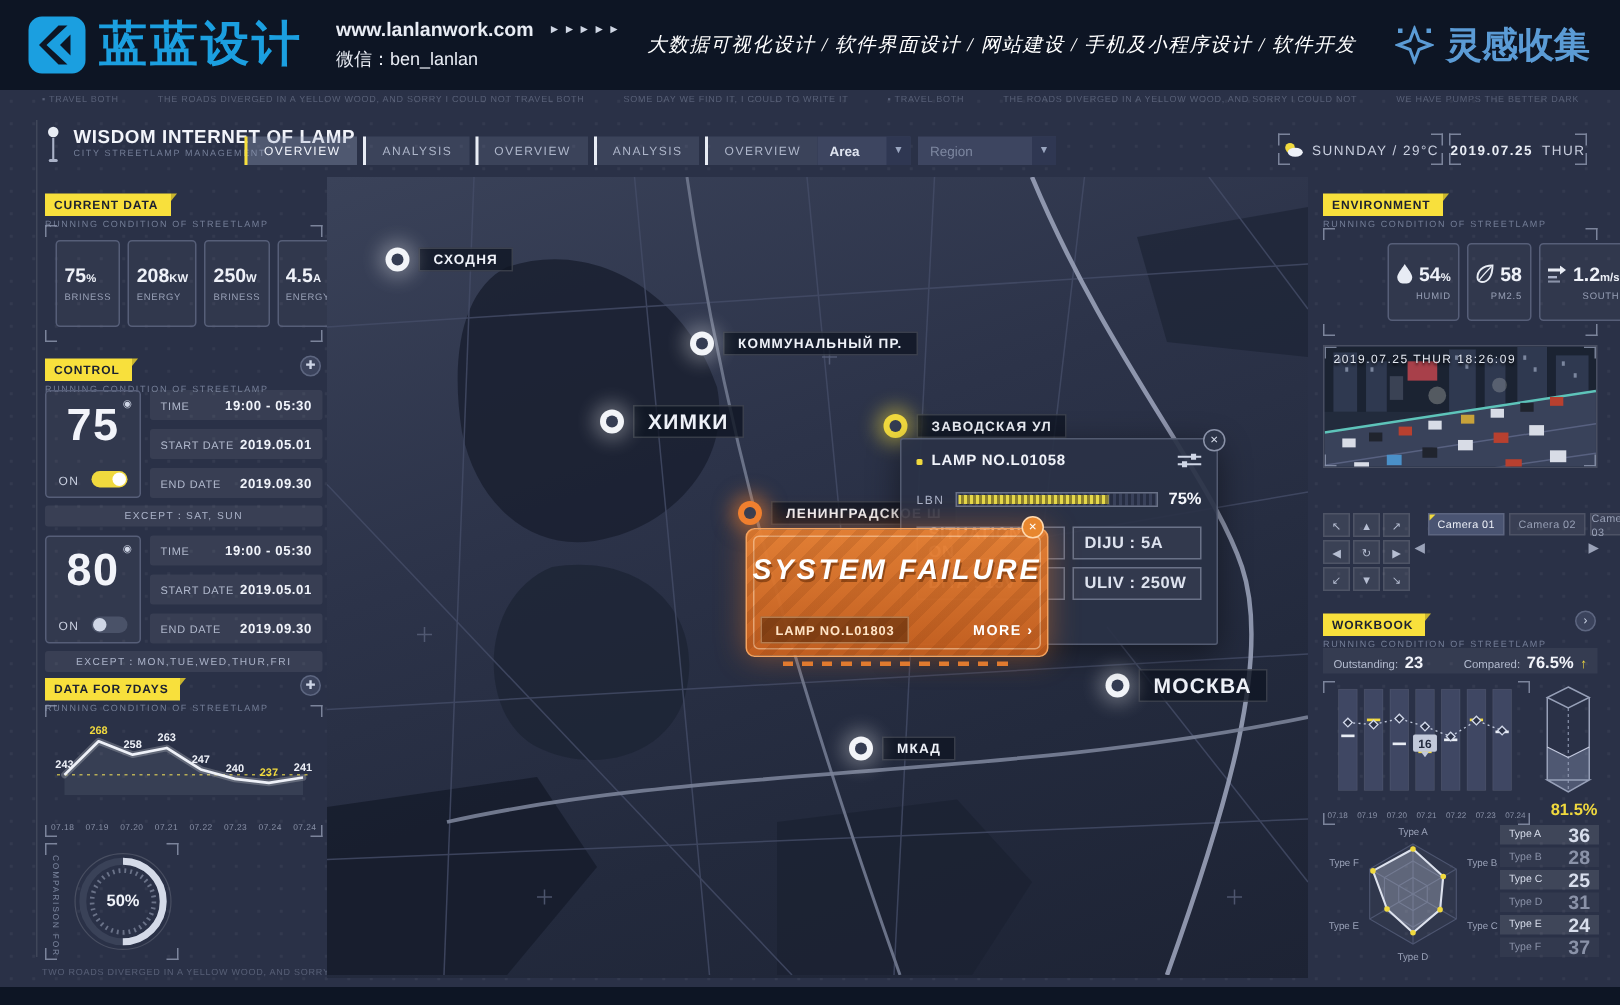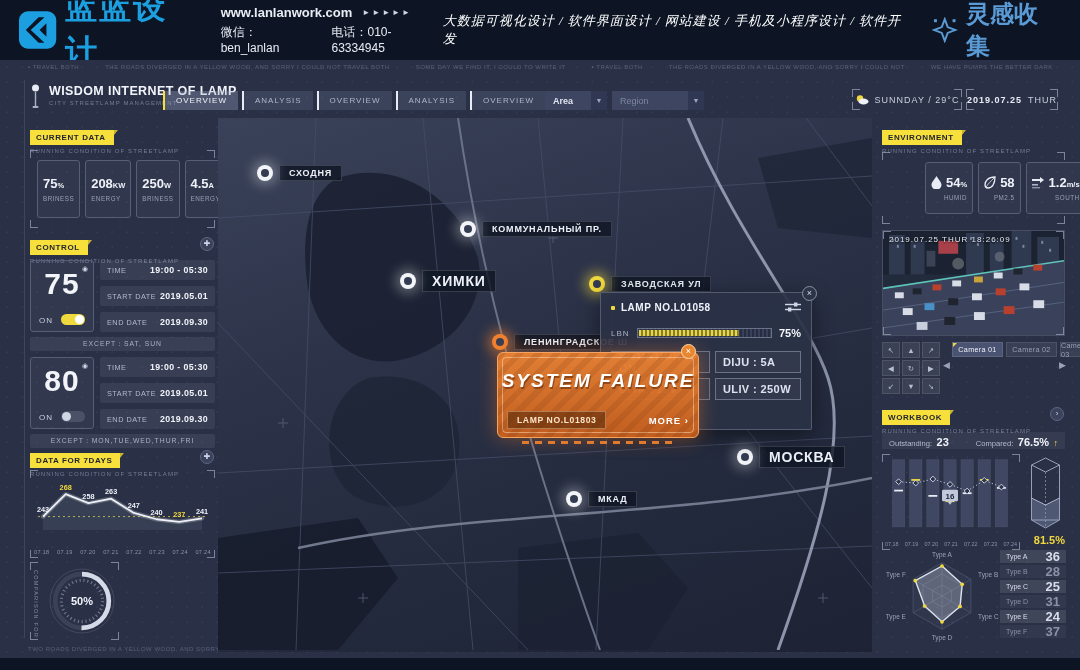--- a/index.html
+++ b/index.html
@@ -147,21 +147,21 @@
   .hazard{position:absolute;left:522px;top:381px;width:150px;height:3px;z-index:6;
     background:repeating-linear-gradient(90deg,#e07a2f 0 7px,transparent 7px 13px);}
 
   
   .env-frame{left:882px;top:92px;width:183px;height:72px;}
   .env-frame .row{position:absolute;inset:10px 7px;display:flex;gap:5px;padding-left:36px;}
   .env-frame .statbox{flex:1;align-items:flex-start;}
   .statbox .ico-row{display:flex;align-items:center;gap:4px;}
   .statbox .l.right{align-self:flex-end;}
 
-  .cam{position:absolute;left:882px;top:170px;width:183px;height:106px;overflow:hidden;border:1px solid rgba(255,255,255,.14);}
+  .cam{position:absolute;left:882px;top:170px;width:183px;height:82px;overflow:hidden;border:1px solid rgba(255,255,255,.14);}
   .cam .ts{position:absolute;left:6px;top:4px;font-size:8px;color:#e3e8f2;letter-spacing:1px;z-index:2;text-shadow:0 1px 2px #000;}
   .dpad{position:absolute;left:882px;top:282px;display:grid;grid-template-columns:repeat(3,18px);grid-auto-rows:16px;gap:2px;}
   .dpad span{background:rgba(255,255,255,.08);border:1px solid rgba(255,255,255,.10);color:#b6bed2;font-size:7.5px;
     display:flex;align-items:center;justify-content:center;cursor:pointer;}
   .cam-nav{position:absolute;top:300px;color:#9aa2b8;font-size:9px;cursor:pointer;}
   .cam-list{position:absolute;left:952px;top:282px;display:grid;grid-template-columns:51px 51px;grid-auto-rows:15px;gap:3px;grid-auto-flow:column;}
   .cam-btn{background:rgba(255,255,255,.07);border:1px solid rgba(255,255,255,.10);color:#98a0b6;font-size:7.2px;
     display:flex;align-items:center;justify-content:center;letter-spacing:.3px;cursor:pointer;position:relative;}
   .cam-btn.active{background:#4a5472;color:#eef1f8;}
   .cam-btn.active::before{content:"";position:absolute;left:0;top:0;border-top:4px solid #f0d93e;border-right:4px solid transparent;}
@@ -199,21 +199,20 @@
       </svg>
       <span class="brand-text">蓝蓝设计</span>
     </div>
     <div class="contact">
       <div class="site-row">
         <span>www.lanlanwork.com</span>
         <span class="arrows">►►►►►</span>
       </div>
       <div class="wechat-row">
         <span>微信：ben_lanlan</span>
-        <span>电话：010-63334945</span>
       </div>
     </div>
     <div class="services">大数据可视化设计 / 软件界面设计 / 网站建设 / 手机及小程序设计 / 软件开发</div>
     <div class="collect">
       <svg width="26" height="26" viewBox="0 0 26 26">
         <path d="M13 2 L16 10 L24 13 L16 16 L13 24 L10 16 L2 13 L10 10 Z" fill="none" stroke="#5b9bd5" stroke-width="2"></path>
         <rect x="2" y="2" width="3" height="3" fill="#5b9bd5"></rect>
           <rect x="21" y="2" width="3" height="3" fill="#5b9bd5"></rect>
       </svg>
       <span>灵感收集</span>

